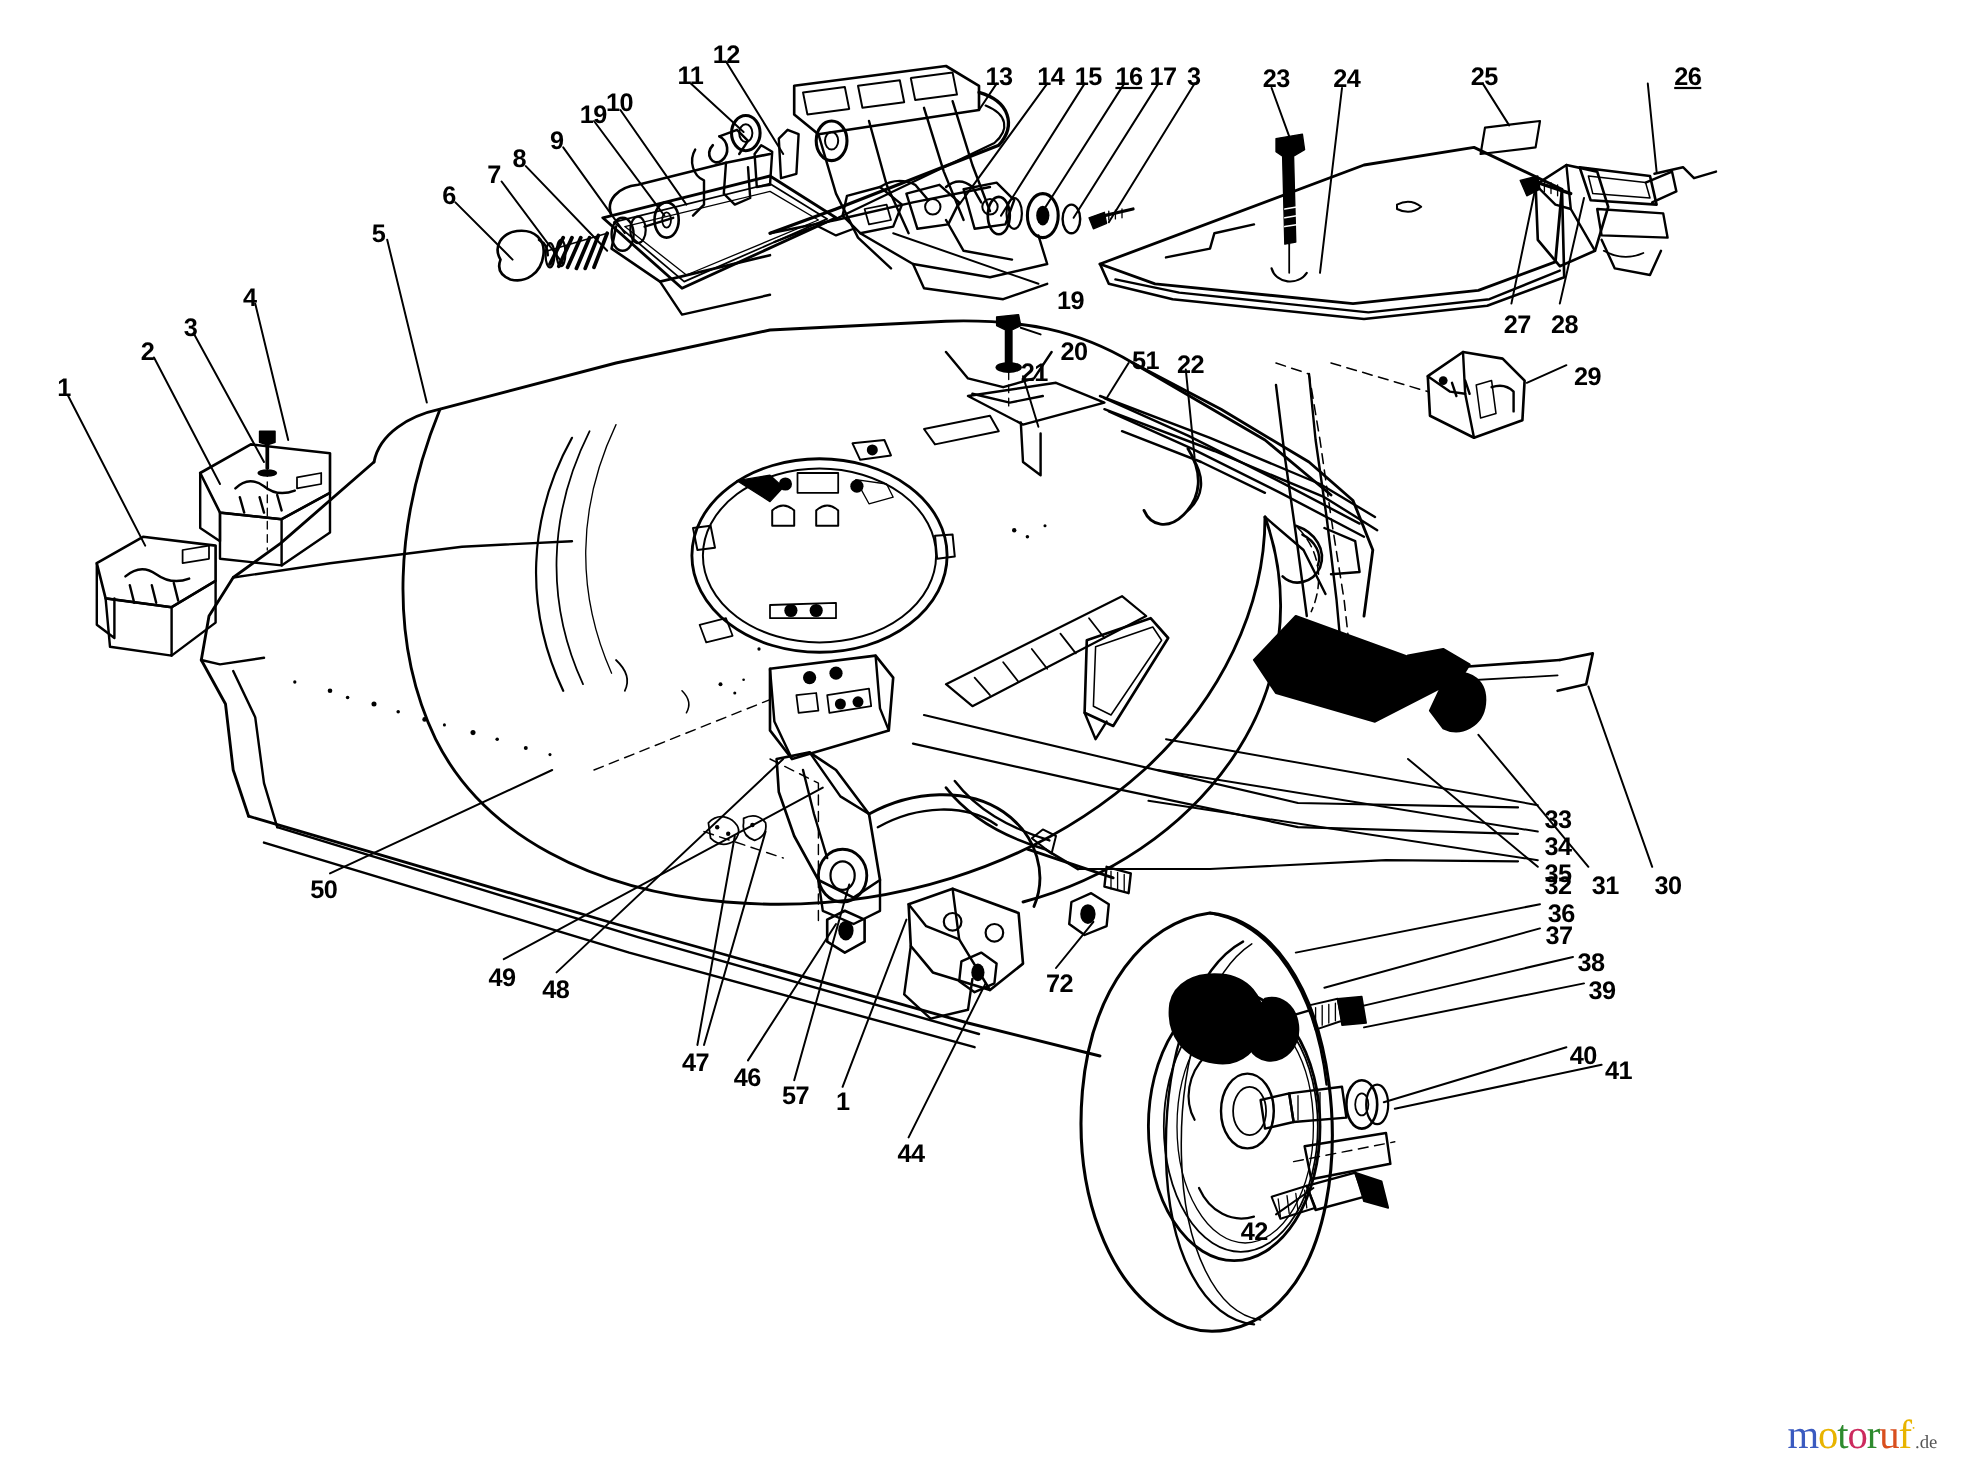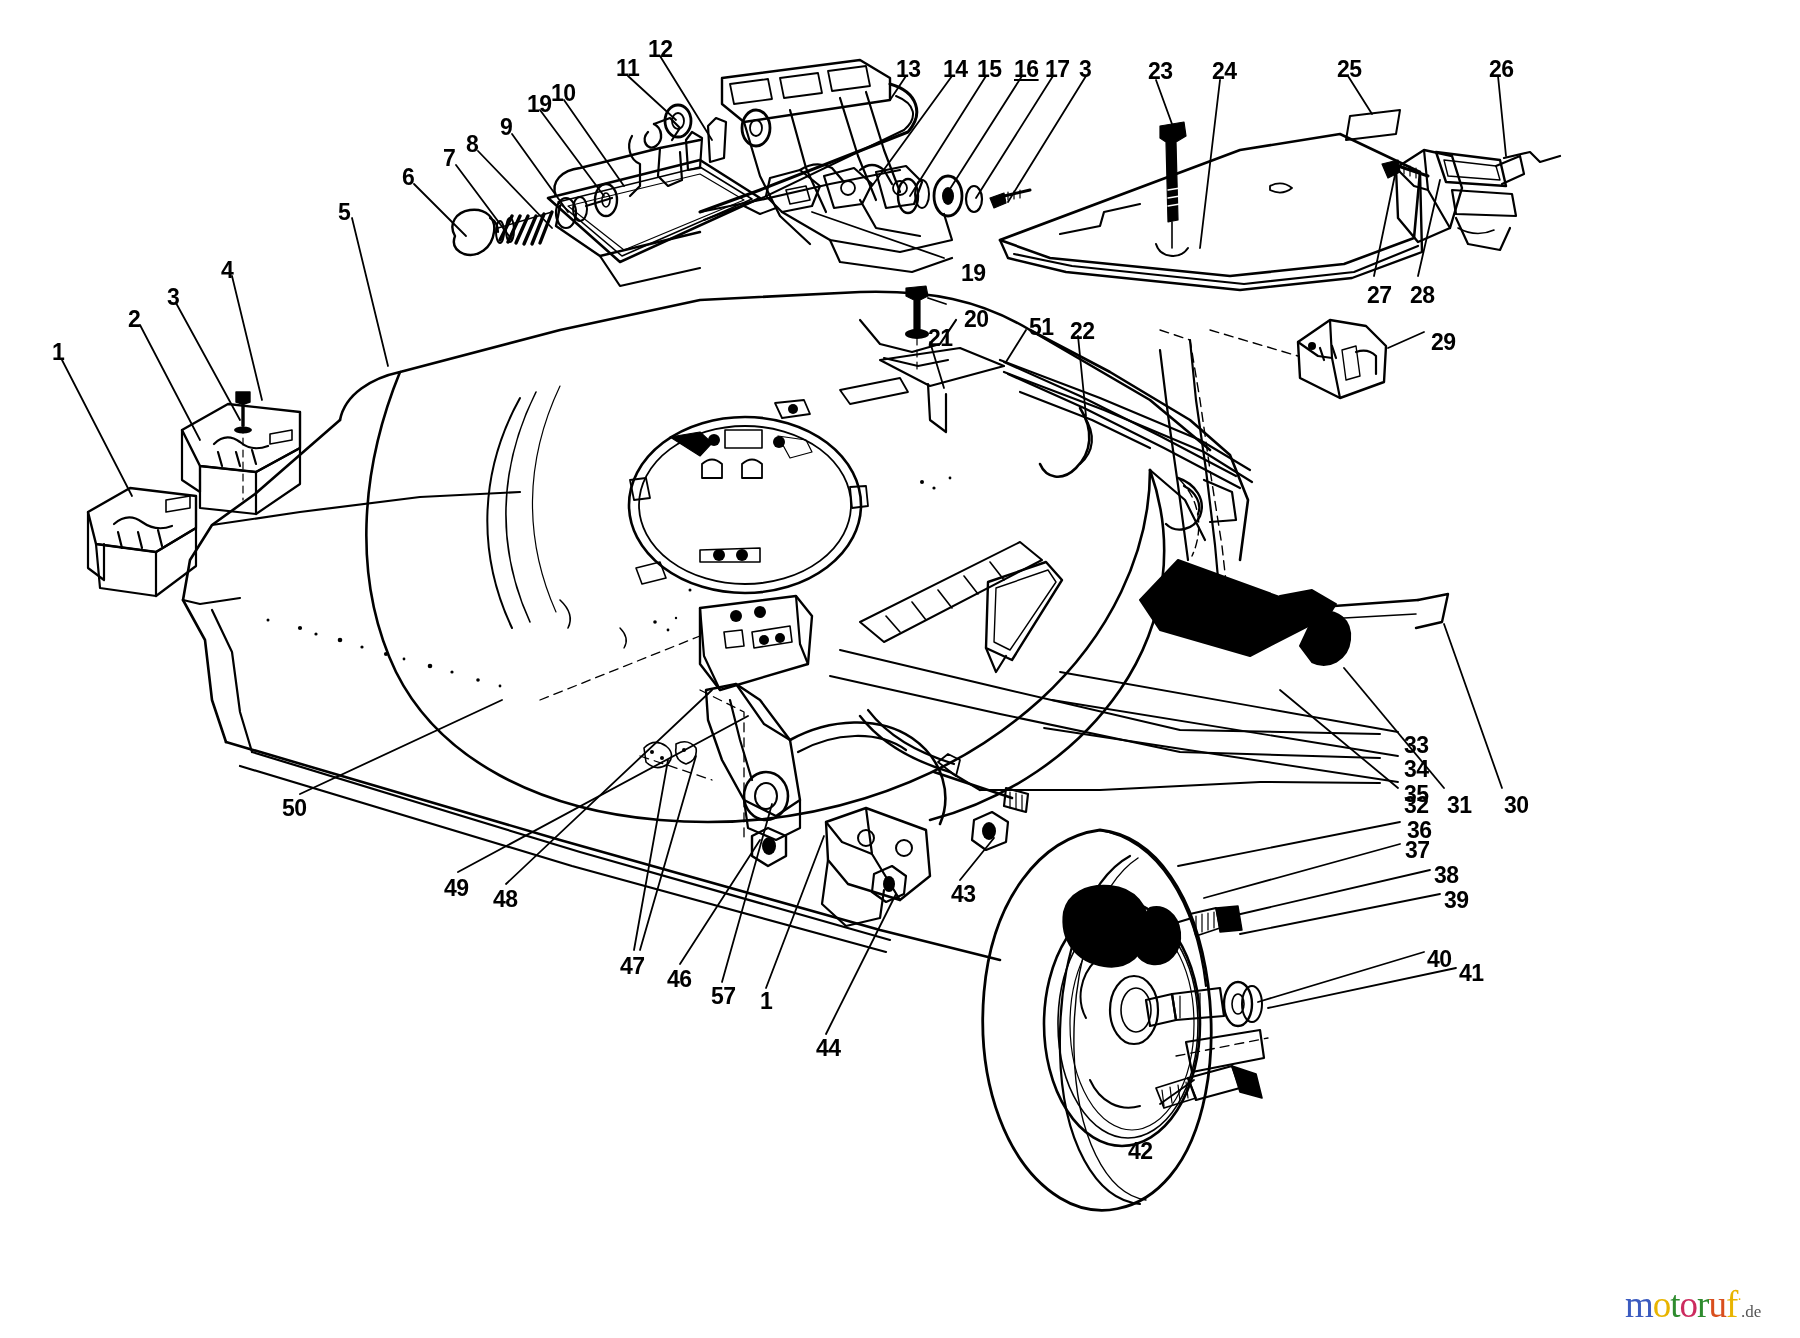--- a/index.html
+++ b/index.html
@@ -528,43 +528,43 @@
       <div class="callout" style="left: 648px; top: 38px;">12</div>
       <div class="callout" style="left: 896px; top: 58px;">13</div>
       <div class="callout" style="left: 943px; top: 58px;">14</div>
       <div class="callout" style="left: 977px; top: 58px;">15</div>
       <div class="callout" style="left: 1014px; top: 58px; text-decoration: underline;">16</div>
       <div class="callout" style="left: 1045px; top: 58px;">17</div>
       <div class="callout" style="left: 1079px; top: 58px;">3</div>
       <div class="callout" style="left: 1148px; top: 60px;">23</div>
       <div class="callout" style="left: 1212px; top: 60px;">24</div>
       <div class="callout" style="left: 1337px; top: 58px;">25</div>
-      <div class="callout" style="left: 1489px; top: 58px;">26</div>
+      <div class="callout" style="left: 1522px; top: 58px; text-decoration: underline;">26</div>
       <div class="callout" style="left: 961px; top: 262px;">19</div>
       <div class="callout" style="left: 964px; top: 308px;">20</div>
       <div class="callout" style="left: 928px; top: 327px;">21</div>
       <div class="callout" style="left: 1029px; top: 316px;">51</div>
       <div class="callout" style="left: 1070px; top: 320px;">22</div>
       <div class="callout" style="left: 1367px; top: 284px;">27</div>
       <div class="callout" style="left: 1410px; top: 284px;">28</div>
       <div class="callout" style="left: 1431px; top: 331px;">29</div>
       <div class="callout" style="left: 1404px; top: 794px;">32</div>
       <div class="callout" style="left: 1447px; top: 794px;">31</div>
       <div class="callout" style="left: 1504px; top: 794px;">30</div>
       <div class="callout" style="left: 1404px; top: 734px; text-align: right;">33</div>
       <div class="callout" style="left: 1404px; top: 758px;">34</div>
       <div class="callout" style="left: 1404px; top: 783px;">35</div>
       <div class="callout" style="left: 1407px; top: 819px;">36</div>
       <div class="callout" style="left: 1405px; top: 839px;">37</div>
       <div class="callout" style="left: 1434px; top: 864px;">38</div>
       <div class="callout" style="left: 1444px; top: 889px;">39</div>
       <div class="callout" style="left: 1427px; top: 948px;">40</div>
       <div class="callout" style="left: 1459px; top: 962px;">41</div>
-      <div class="callout" style="left: 1128px; top: 1108px; margin-top: 32px;">42</div>
-      <div class="callout" style="left: 951px; top: 883px;">43</div>
+      <div class="callout" style="left: 1128px; top: 1108px;">42</div>
+      <div class="callout" style="left: 951px; top: 883px;">72</div>
       <div class="callout" style="left: 816px; top: 1037px;">44</div>
       <div class="callout" style="left: 711px; top: 985px;">57</div>
       <div class="callout" style="left: 760px; top: 990px;">1</div>
       <div class="callout" style="left: 667px; top: 968px;">46</div>
       <div class="callout" style="left: 620px; top: 955px;">47</div>
       <div class="callout" style="left: 493px; top: 888px;">48</div>
       <div class="callout" style="left: 444px; top: 877px;">49</div>
       <div class="callout" style="left: 282px; top: 797px;">50</div>
     </div>
 

